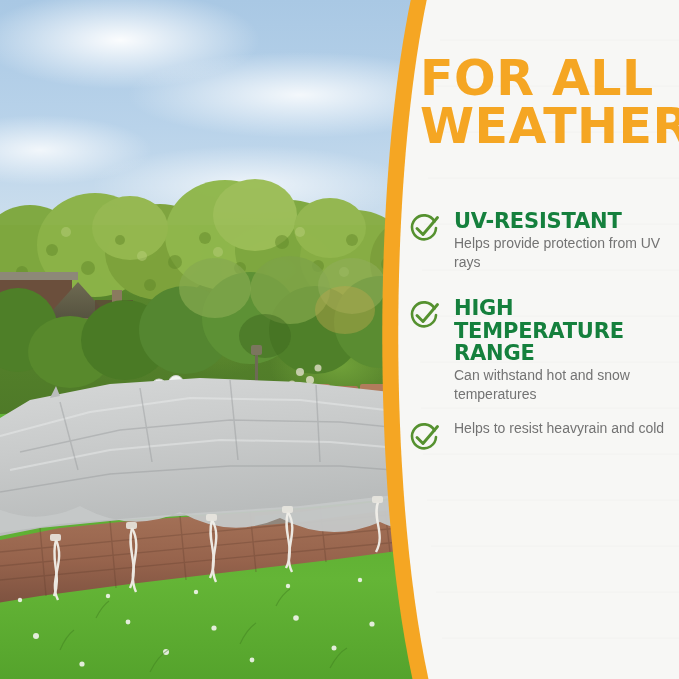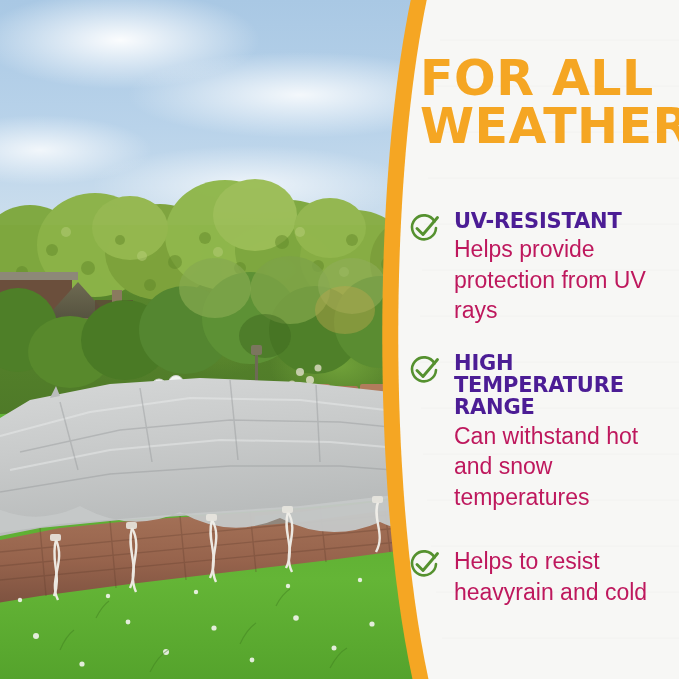--- a/index.html
+++ b/index.html
@@ -95,38 +95,38 @@
     margin-bottom: 26px;
   }
   .check {
     position: absolute;
     left: 0px;
     top: 2px;
     width: 32px;
     height: 32px;
   }
   .ftitle {
-    color: #4c1d95;
+    color: #15803d;
     font-size: 21px;
     line-height: 1.06;
     font-weight: 700;
     letter-spacing: -0.2px;
     font-family: "DejaVu Sans", sans-serif;
     text-transform: uppercase;
     margin: 0 0 2px 0;
   }
   .fbody {
-    color: #be185d;
-    font-size: 23px;
+    color: #737373;
+    font-size: 14px;
     line-height: 1.33;
     font-weight: 400;
     font-family: "Liberation Sans", sans-serif;
     margin: 0;
   }
-  .f2 { margin-bottom: 34px; }
+  .f2 { margin-bottom: 16px; }
 </style>
 </head>
 <body>
 
 <div id="poster">
 
   <div class="photo">
     <div class="sky"></div>
     <div class="hedge"></div>
     <div class="lawn"></div>

